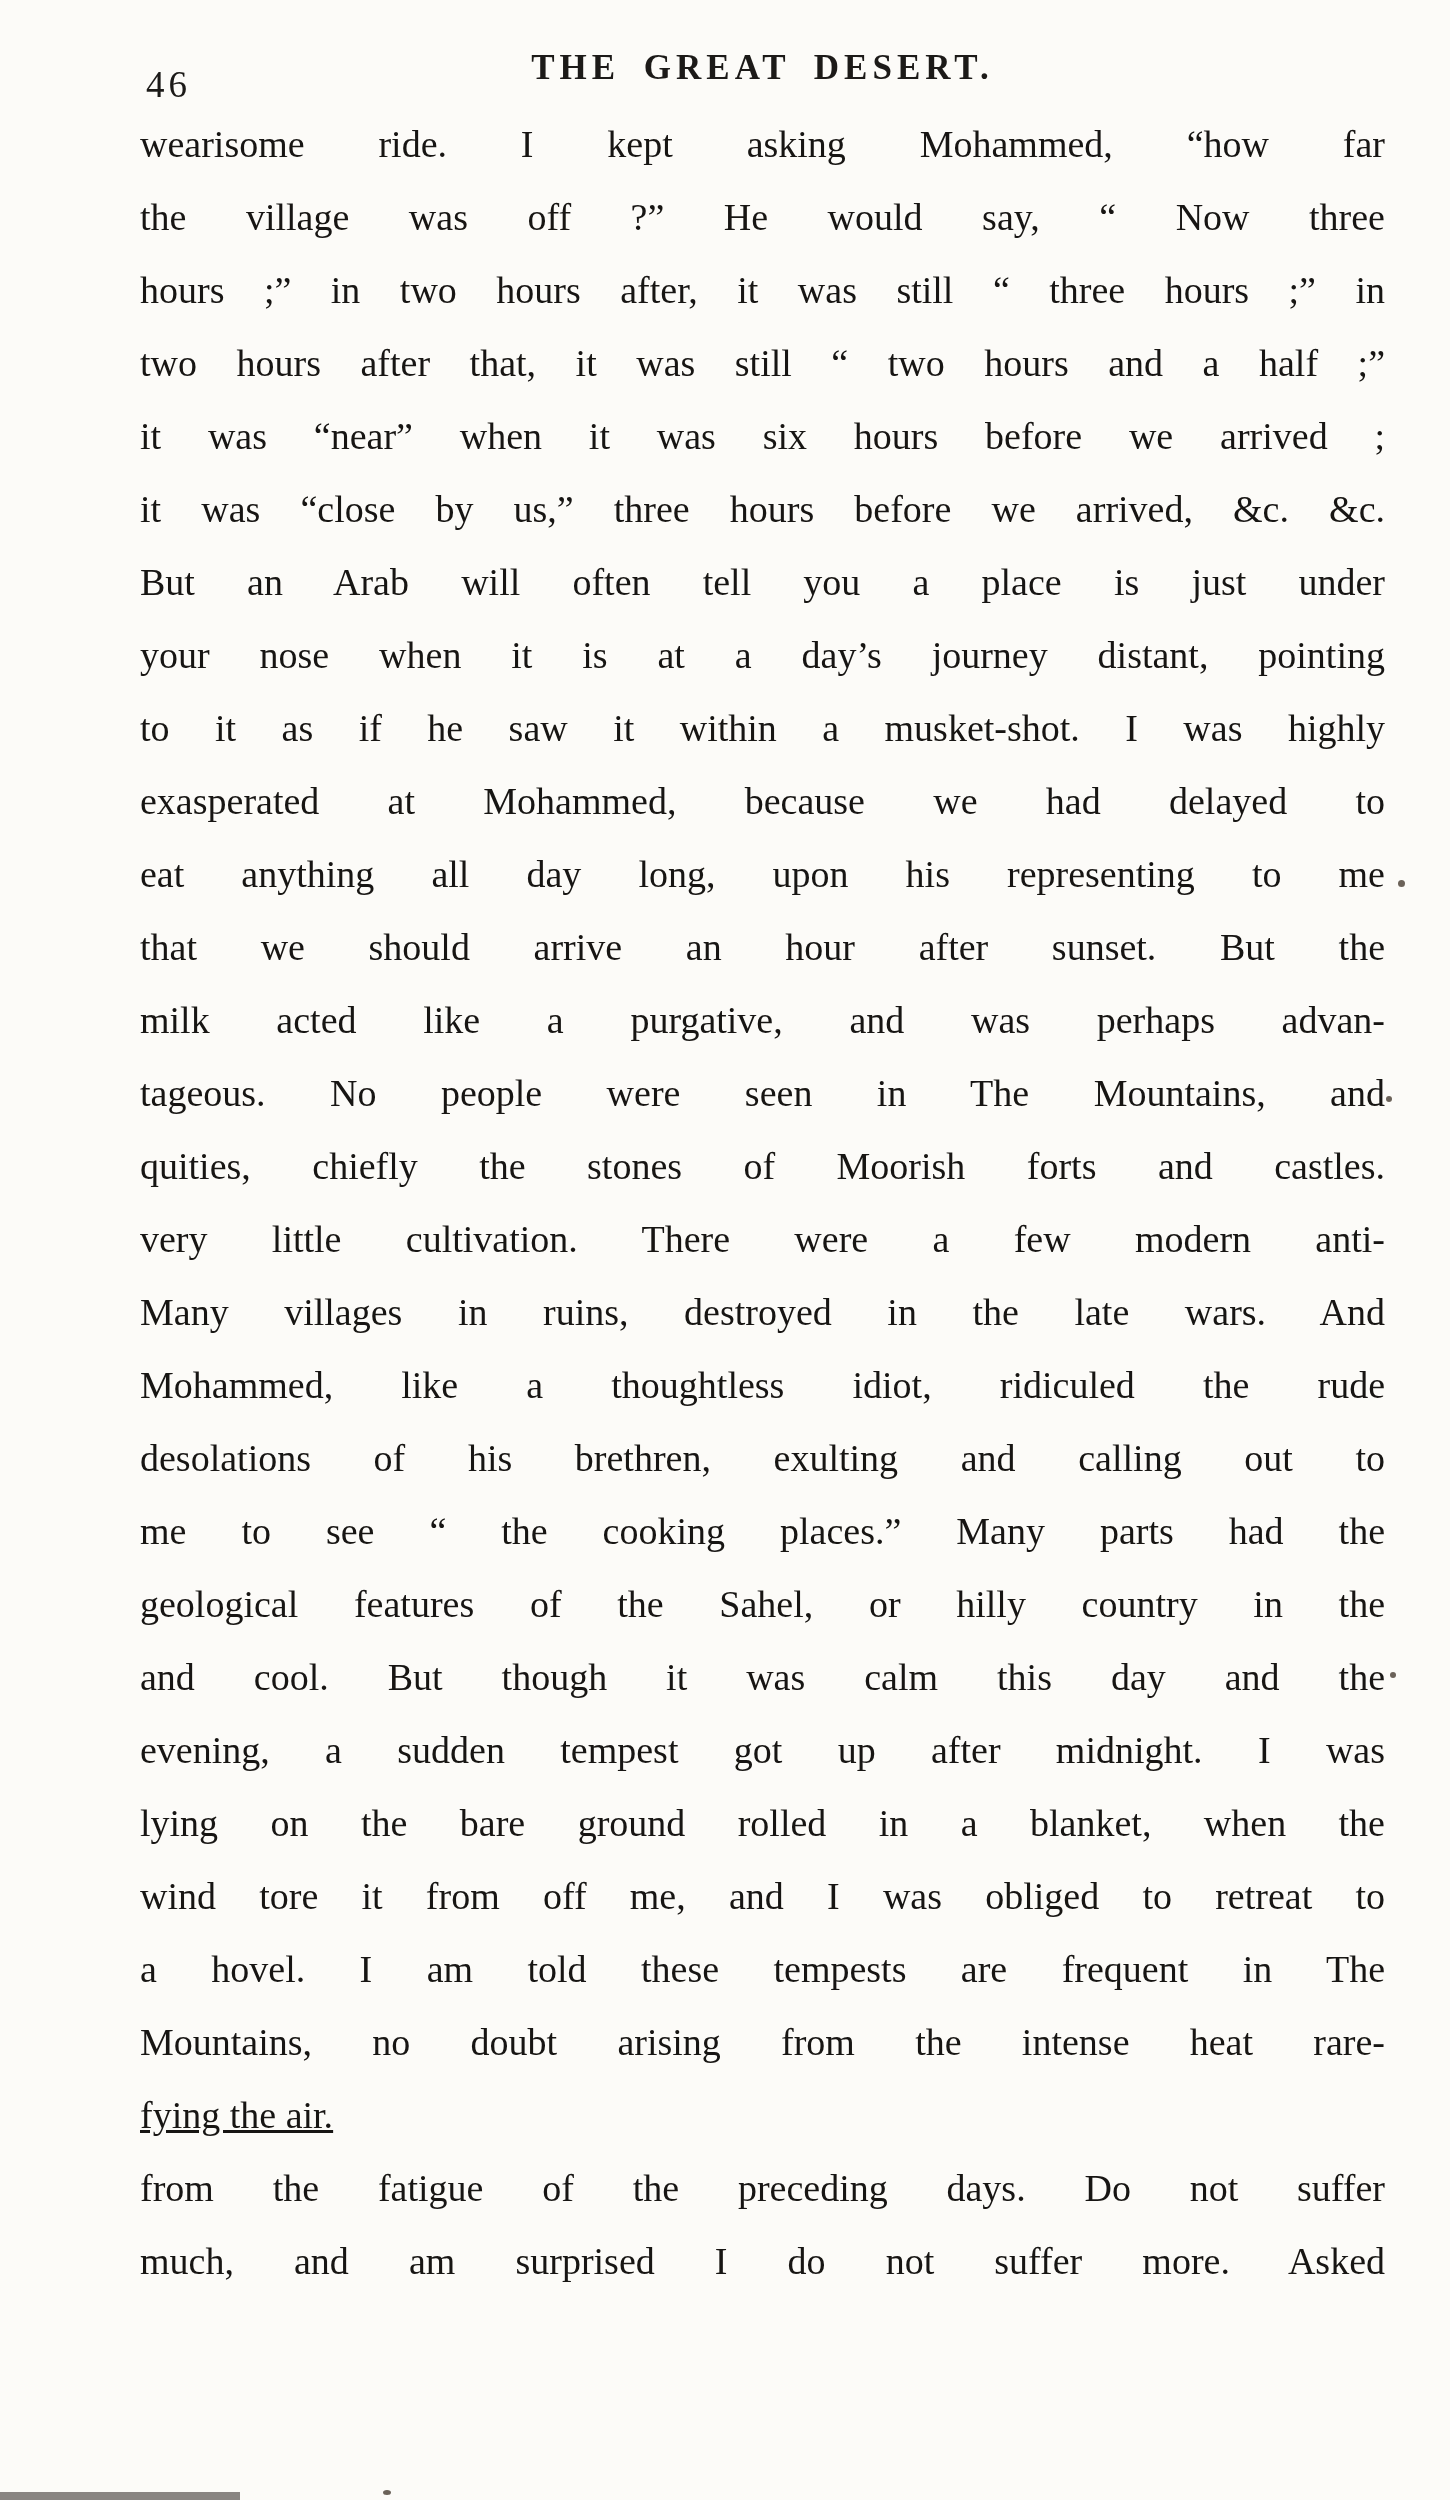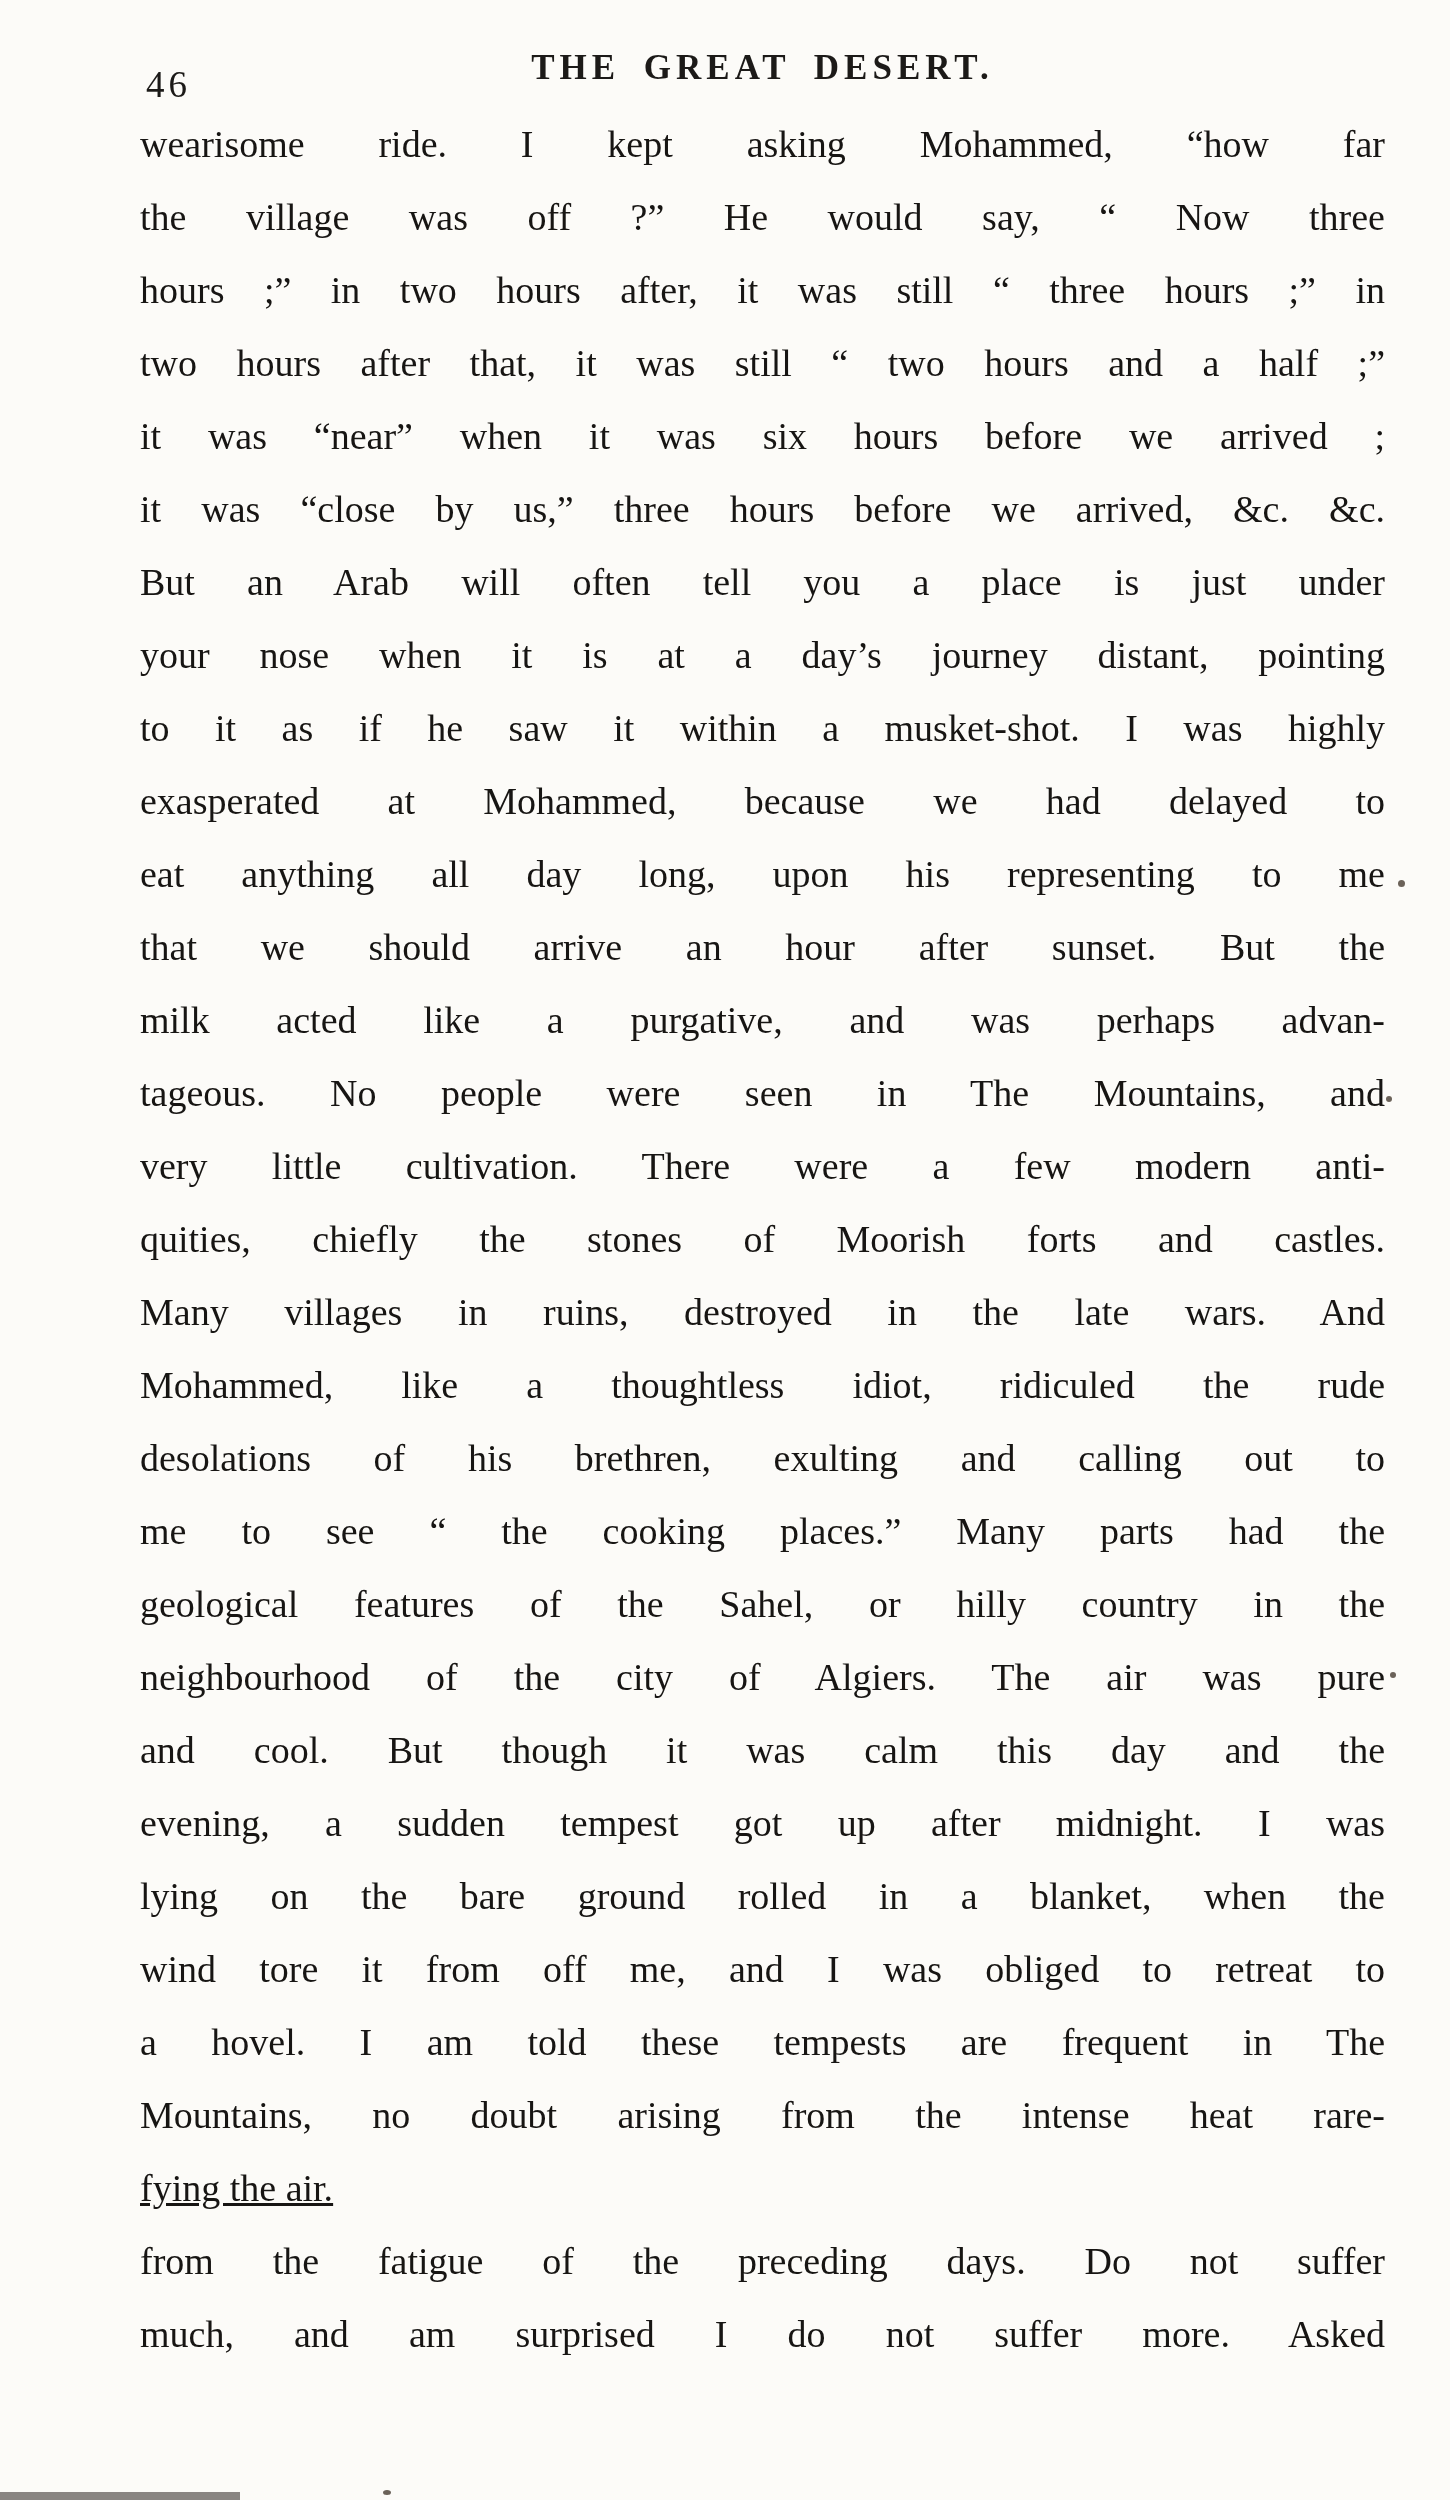--- a/index.html
+++ b/index.html
@@ -100,28 +100,27 @@
         <div class="line">it was “near”  when it was six hours before we  arrived ;</div>
         <div class="line">it was “close by us,” three hours before we arrived, &amp;c. &amp;c.</div>
         <div class="line">But an Arab will often tell you a place is just under</div>
         <div class="line">your nose when it is at a day’s journey distant, pointing</div>
         <div class="line">to it as if he saw it within a musket-shot.  I was highly</div>
         <div class="line">exasperated at Mohammed, because we had delayed to</div>
         <div class="line">eat anything all day long, upon his representing to me</div>
         <div class="line">that we should arrive an hour after sunset.  But the</div>
         <div class="line">milk acted like a purgative, and was perhaps advan-</div>
         <div class="line">tageous.  No people were seen in The Mountains, and</div>
+        <div class="line">quities, chiefly the stones of Moorish forts and castles.</div>
         <div class="line">very little cultivation.  There were a few modern anti-</div>
-        <div class="line">quities, chiefly the stones of Moorish forts and castles.</div>
         <div class="line">Many villages in ruins, destroyed in the late wars.  And</div>
         <div class="line">Mohammed, like a thoughtless idiot, ridiculed the rude</div>
         <div class="line">desolations of his brethren, exulting and calling out to</div>
         <div class="line">me to see “ the cooking places.”  Many parts had the</div>
         <div class="line">geological features of the Sahel, or hilly country in the</div>
-        <div class="line">neighbourhood of the city of Algiers.  The air was pure</div>
         <div class="line">and cool.  But though it was calm this day and the</div>
         <div class="line">evening, a sudden tempest got up after midnight.  I was</div>
         <div class="line">lying on the bare ground rolled in a blanket, when the</div>
         <div class="line">wind tore it from off me, and I was obliged to retreat to</div>
         <div class="line">a hovel.  I am told these tempests are frequent in The</div>
         <div class="line">Mountains, no doubt arising from the intense heat rare-</div>
         <div class="line last">fying the air.</div>
       </div>
       <div class="paragraph">
         <div class="line">from the fatigue of the preceding days.  Do not suffer</div>

